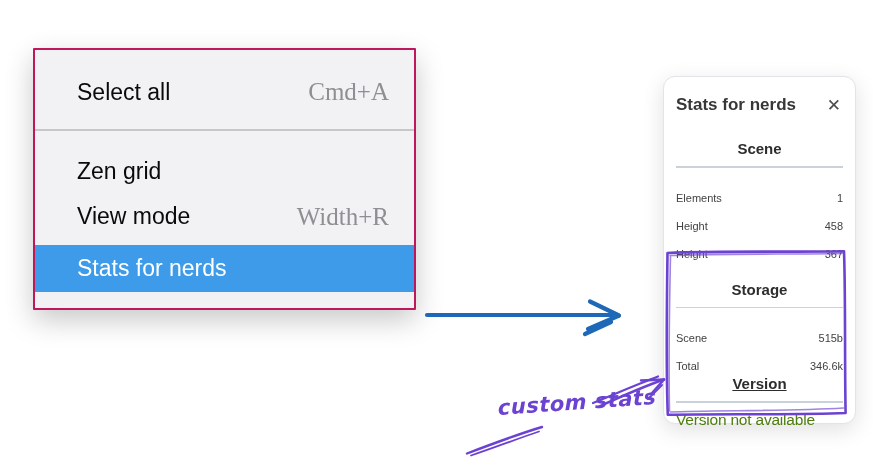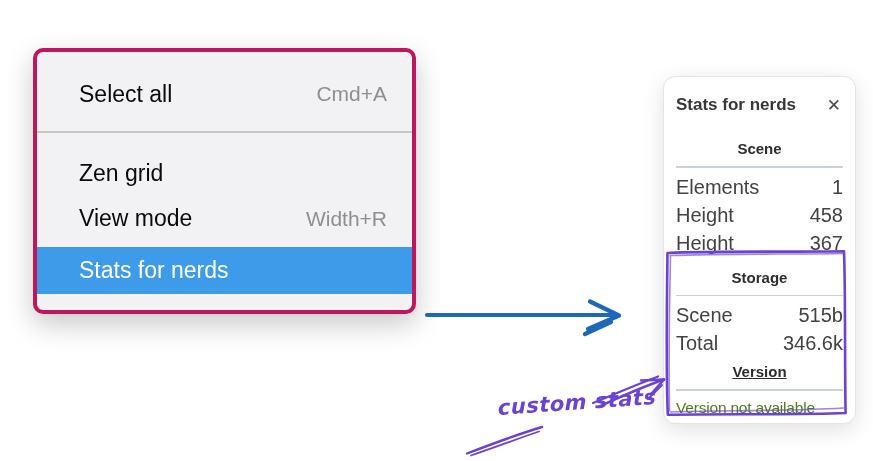--- a/index.html
+++ b/index.html
@@ -12,40 +12,41 @@
     background: #ffffff;
     overflow: hidden;
   }
 
   
   .menu {
     position: absolute;
     left: 33px; top: 48px;
     width: 383px;
     background: #f2f2f4;
-    border: 4px solid #be185d;
-    border-radius: 10px;
+    border: 2px solid #be185d;
+    border-radius: 1px;
     box-shadow: 0 10px 28px rgba(0,0,0,0.22);
     padding: 14px 0 16px 0;
     overflow: hidden;
   }
   .menu-item {
     display: flex;
     justify-content: space-between;
     align-items: center;
     padding: 0 25px 0 42px;
     height: 45px;
     font-size: 23px;
     color: #0a0a0a;
     cursor: default;
   }
   .menu-item.first { height: 56px; }
   .menu-item .shortcut {
-    font-size: 21px;
+    font-size: 25px;
     color: #8e8e93;
+    font-family: Liberation Serif, serif;
   }
   .menu-divider {
     height: 2px;
     background: #c7c7c9;
     margin: 9px 0 18px 0;
   }
   .menu-item.selected {
     margin-top: 6px;
     height: 47px;
     background: var(--accent, #3d9be9);
@@ -105,34 +106,34 @@
   }
   .sec-title {
     text-align: center;
     font-weight: bold;
     font-size: 15px;
     color: #2d2d2d;
     height: 20px;
     line-height: 20px;
   }
   .sec-title.scene   { margin-top: 22px; }
-  .sec-title.storage { margin-top: 8px; }
+  .sec-title.storage { margin-top: 20px; }
   .sec-title.version { margin-top: 2px; text-decoration: underline; }
   .hr {
     height: 1.5px;
     background: var(--divider, #c9d1da);
     margin: 7px 0 8px 0;
     border: none;
   }
   .stat-row {
     display: flex;
     justify-content: space-between;
-    align-items: flex-start;
+    align-items: flex-end;
     height: 28px;
-    font-size: 20px;
+    font-size: 11px;
     color: #424242;
   }
   .version-msg {
     margin-top: 4px;
     font-size: 15.5px;
     color: #4d7c0f;
     white-space: nowrap;
     letter-spacing: -0.2px;
   }
 

